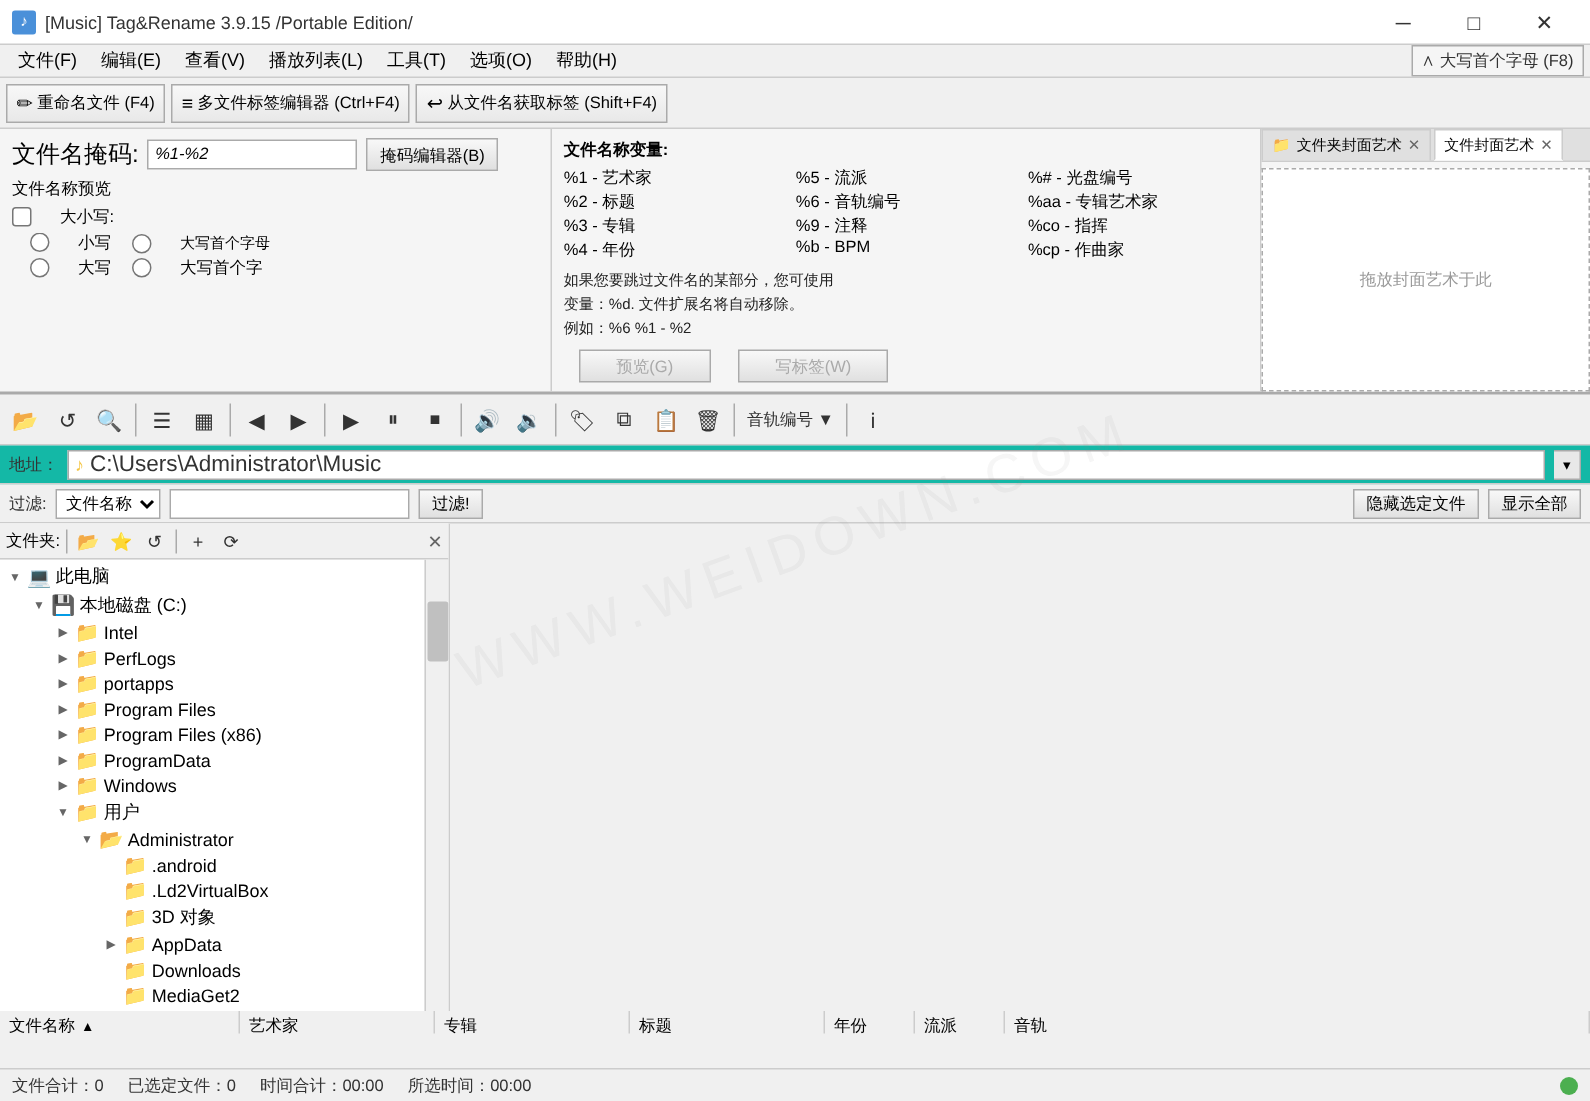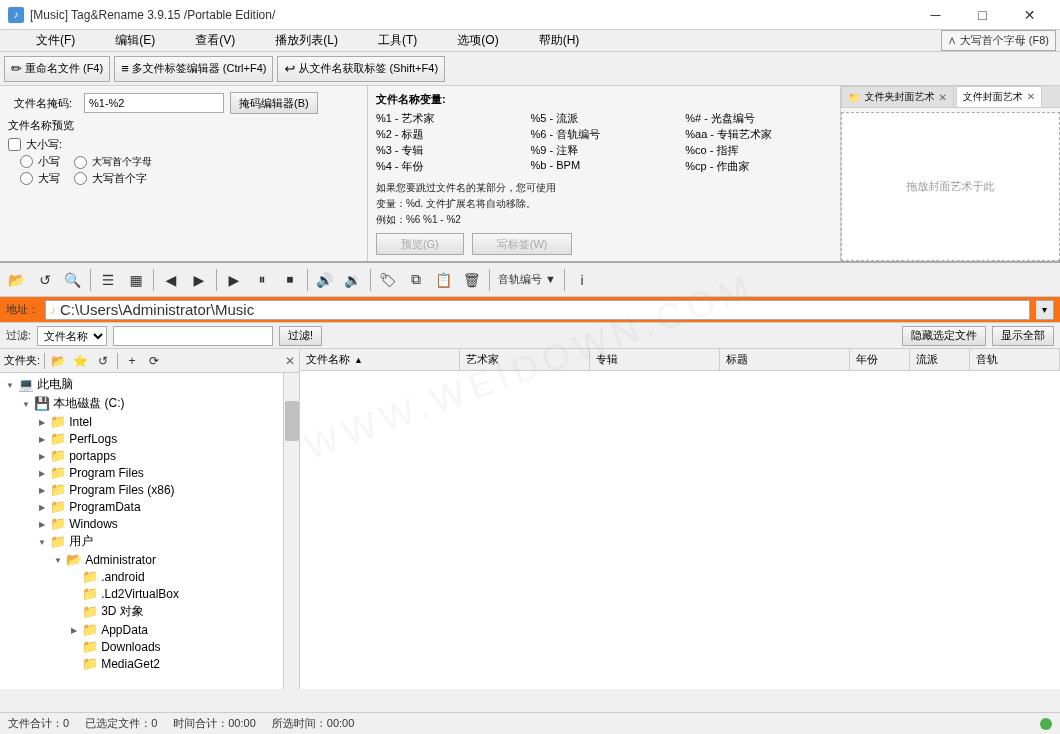--- a/index.html
+++ b/index.html
@@ -8,67 +8,67 @@
     
     .titlebar { background: #fff; height: 30px; display: flex; align-items: center; justify-content: space-between; padding: 0 8px; border-bottom: 1px solid #ccc; }
     .titlebar-left { display: flex; align-items: center; gap: 6px; }
     .titlebar-icon { width: 16px; height: 16px; background: #4a90d9; border-radius: 2px; display: flex; align-items: center; justify-content: center; color: white; font-size: 10px; font-weight: bold; }
     .titlebar-title { font-size: 12px; color: #333; }
     .titlebar-btns { display: flex; gap: 2px; }
     .titlebar-btn { width: 45px; height: 30px; border: none; background: transparent; cursor: pointer; font-size: 14px; color: #333; display: flex; align-items: center; justify-content: center; }
 
     
     .menubar { background: #f0f0f0; height: 22px; display: flex; align-items: center; padding: 0 4px; border-bottom: 1px solid #ccc; }
-    .menubar-item { padding: 2px 8px; cursor: pointer; font-size: 12px; margin-left: 24px; }
+    .menubar-item { padding: 2px 8px; cursor: pointer; font-size: 12px; }
     .menubar-right { margin-left: auto; display: flex; align-items: center; gap: 4px; }
     .hidden-toolbar { font-size: 11px; color: #333; padding: 2px 6px; border: 1px solid #aaa; background: #f5f5f5; cursor: pointer; }
 
     
     .toolbar-area { background: #f0f0f0; border-bottom: 1px solid #ccc; display: flex; align-items: center; padding: 2px 4px; gap: 4px; flex-wrap: nowrap; height: 34px; }
     .toolbar-btn { display: flex; align-items: center; gap: 3px; padding: 3px 6px; border: 1px solid #aaa; background: linear-gradient(to bottom, #f8f8f8, #e8e8e8); cursor: pointer; font-size: 11px; white-space: nowrap; height: 26px; }
     .toolbar-icon { font-size: 13px; }
     .tab { padding: 3px 12px; border: 1px solid #ccc; border-bottom: none; background: #e0e0e0; cursor: pointer; font-size: 11px; display: flex; align-items: center; gap: 4px; margin-right: 2px; }
     .tab.active { background: #fff; border-bottom: 1px solid #fff; z-index: 1; }
     .tab-close { font-size: 10px; cursor: pointer; color: #666; }
 
     .form-row { display: flex; align-items: center; margin-bottom: 4px; gap: 6px; }
-    .form-label { font-size: 11px; white-space: nowrap; min-width: 70px; text-align: center; }
+    .form-label { font-size: 16px; white-space: nowrap; min-width: 70px; }
     .form-input { flex: 1; height: 20px; border: 1px solid #aaa; padding: 1px 4px; font-size: 11px; background: #fff; }
     .form-btn { padding: 2px 8px; border: 1px solid #aaa; background: linear-gradient(to bottom, #f8f8f8, #e0e0e0); cursor: pointer; font-size: 11px; height: 22px; white-space: nowrap; }
     .preview-box { background: #fff; border: 1px solid #aaa; padding: 2px 4px; font-size: 11px; color: #333; height: 20px; margin-bottom: 4px; }
     .checkbox-row { display: flex; align-items: center; gap: 4px; font-size: 11px; margin-bottom: 4px; }
-    .radio-item { display: flex; align-items: center; gap: 5px; }
+    .radio-item { display: flex; align-items: center; gap: 19px; }
     .vars-btn { padding: 2px 24px; border: 1px solid #aaa; background: linear-gradient(to bottom, #f8f8f8, #e0e0e0); cursor: pointer; font-size: 11px; height: 22px; color: #999; }
-    .vars-btn.disabled { color: #aaa; }
+    .vars-btn.disabled { color: #aaa; margin-left: 10px; }
     .cover-drop { border: 1px dashed #aaa; flex: 1; display: flex; align-items: center; justify-content: center; font-size: 11px; color: #999; min-height: 140px; background: #fff; margin-top: 4px; }
 
     
     .toolbar2 { background: #f0f0f0; border-bottom: 1px solid #ccc; height: 34px; display: flex; align-items: center; padding: 2px 4px; gap: 2px; }
     .tb2-btn { width: 26px; height: 26px; border: 1px solid transparent; background: transparent; cursor: pointer; display: flex; align-items: center; justify-content: center; font-size: 14px; color: #333; }
     .tb2-sep { width: 1px; height: 22px; background: #aaa; margin: 0 2px; }
     .tb2-label { font-size: 11px; color: #333; padding: 0 4px; }
 
     
-    .addressbar { background: #f97316; border-bottom: 1px solid #ccc; height: 26px; display: flex; align-items: center; padding: 2px 6px; gap: 6px; }
+    .addressbar { background: #14b8a6; border-bottom: 1px solid #ccc; height: 26px; display: flex; align-items: center; padding: 2px 6px; gap: 6px; }
     .addr-label { font-size: 11px; color: #333; }
     .addr-input { flex: 1; height: 20px; border: 1px solid #aaa; padding: 1px 4px; font-size: 11px; background: #fff; display: flex; align-items: center; gap: 4px; }
     .addr-icon { color: #f5c542; font-size: 12px; }
     .addr-text { font-size: 15px; color: #333; }
     .addr-dropdown { width: 18px; height: 20px; border: 1px solid #aaa; border-left: none; background: #e8e8e8; display: flex; align-items: center; justify-content: center; cursor: pointer; font-size: 10px; }
 
     
     .filterbar { background: #f0f0f0; border-bottom: 1px solid #ccc; height: 26px; display: flex; align-items: center; padding: 2px 6px; gap: 6px; }
     .filter-label { font-size: 11px; color: #333; }
     .filter-select { height: 20px; border: 1px solid #aaa; font-size: 11px; padding: 1px 2px; background: #fff; }
     .filter-input { flex: 1; max-width: 160px; height: 20px; border: 1px solid #aaa; padding: 1px 4px; font-size: 11px; }
     .filter-btn { padding: 1px 8px; border: 1px solid #aaa; background: linear-gradient(to bottom, #f8f8f8, #e0e0e0); cursor: pointer; font-size: 11px; height: 20px; }
     .filter-spacer { flex: 1; }
 
     
-    .split-view { display: flex; height: 100%; }
+    .split-view { display: flex; height: 100%; flex-direction: column; }
     .tree-panel { width: 300px; min-width: 200px; border-right: 1px solid #ccc; background: #fff; overflow: hidden; display: flex; flex-direction: column; }
     .tree-toolbar { background: #f0f0f0; border-bottom: 1px solid #ccc; height: 24px; display: flex; align-items: center; padding: 0 4px; gap: 2px; }
     .tree-tb-btn { width: 20px; height: 20px; border: 1px solid transparent; background: transparent; cursor: pointer; display: flex; align-items: center; justify-content: center; font-size: 12px; color: #333; }
     .tree-tb-sep { width: 1px; height: 16px; background: #aaa; margin: 0 2px; }
     .tree-tb-label { font-size: 11px; }
     .tree-close { margin-left: auto; cursor: pointer; font-size: 12px; color: #666; }
 
     .tree-content { flex: 1; overflow-y: scroll; overflow-x: auto; padding: 2px 0; }
 
     .tree-item { display: flex; align-items: center; padding: 1px 2px; cursor: pointer; white-space: nowrap; font-size: 12px; }
@@ -151,21 +151,21 @@
     <span>从文件名获取标签 (Shift+F4)</span>
   </button>
 </div>
 
 <div style="display:flex; border-bottom: 2px solid #aaa; background:#f5f5f5; position:relative;">
 
   <div style="flex: 1; padding: 6px 8px 6px 8px; min-width: 0;">
 
     <div class="form-row">
       <span class="form-label">文件名掩码:</span>
-      <input class="form-input" type="text" value="%1-%2" style="max-width: 140px;">
+      <input class="form-input" type="text" value="%1-%2" style="max-width: 140px; font-style: italic;">
       <button class="form-btn">掩码编辑器(B)</button>
     </div>
 
     <div style="font-size:11px; margin-bottom:2px;">文件名称预览</div>
 
 
 
     <div style="display:flex; gap:4px; align-items:flex-start;">
       <div style="display:flex; flex-direction:column; gap:2px; margin-top:2px;">
         <div class="radio-item">

